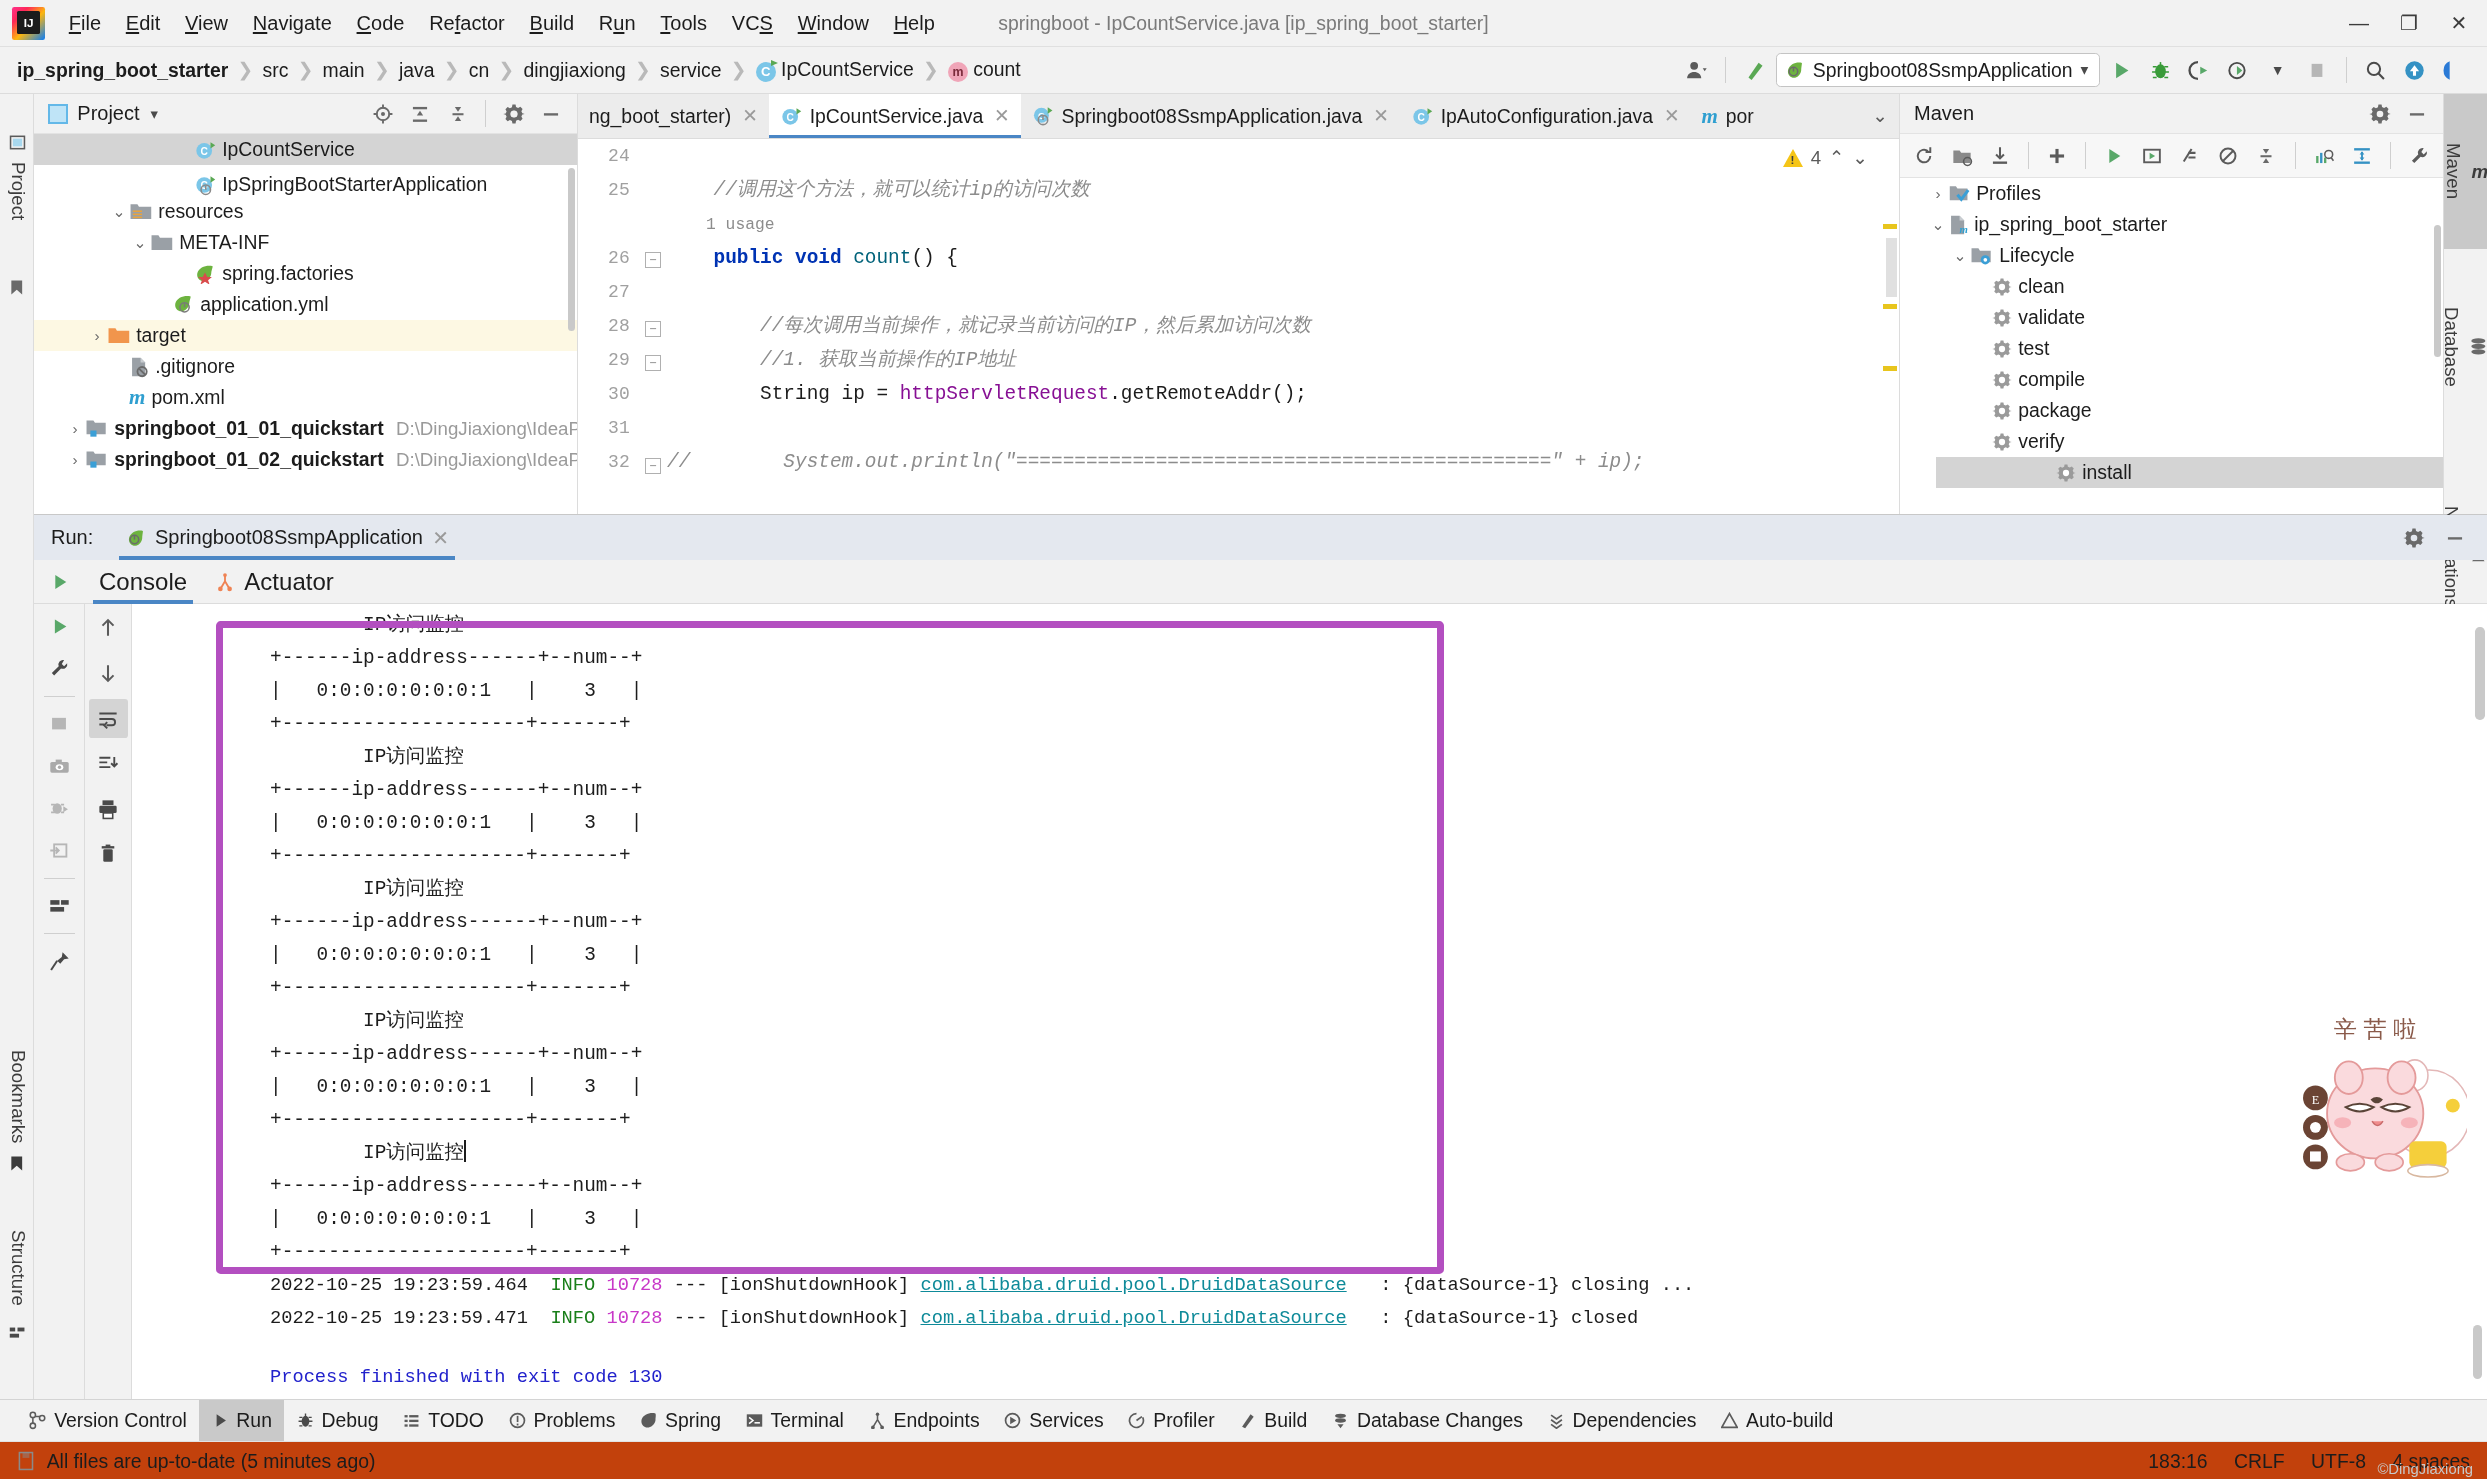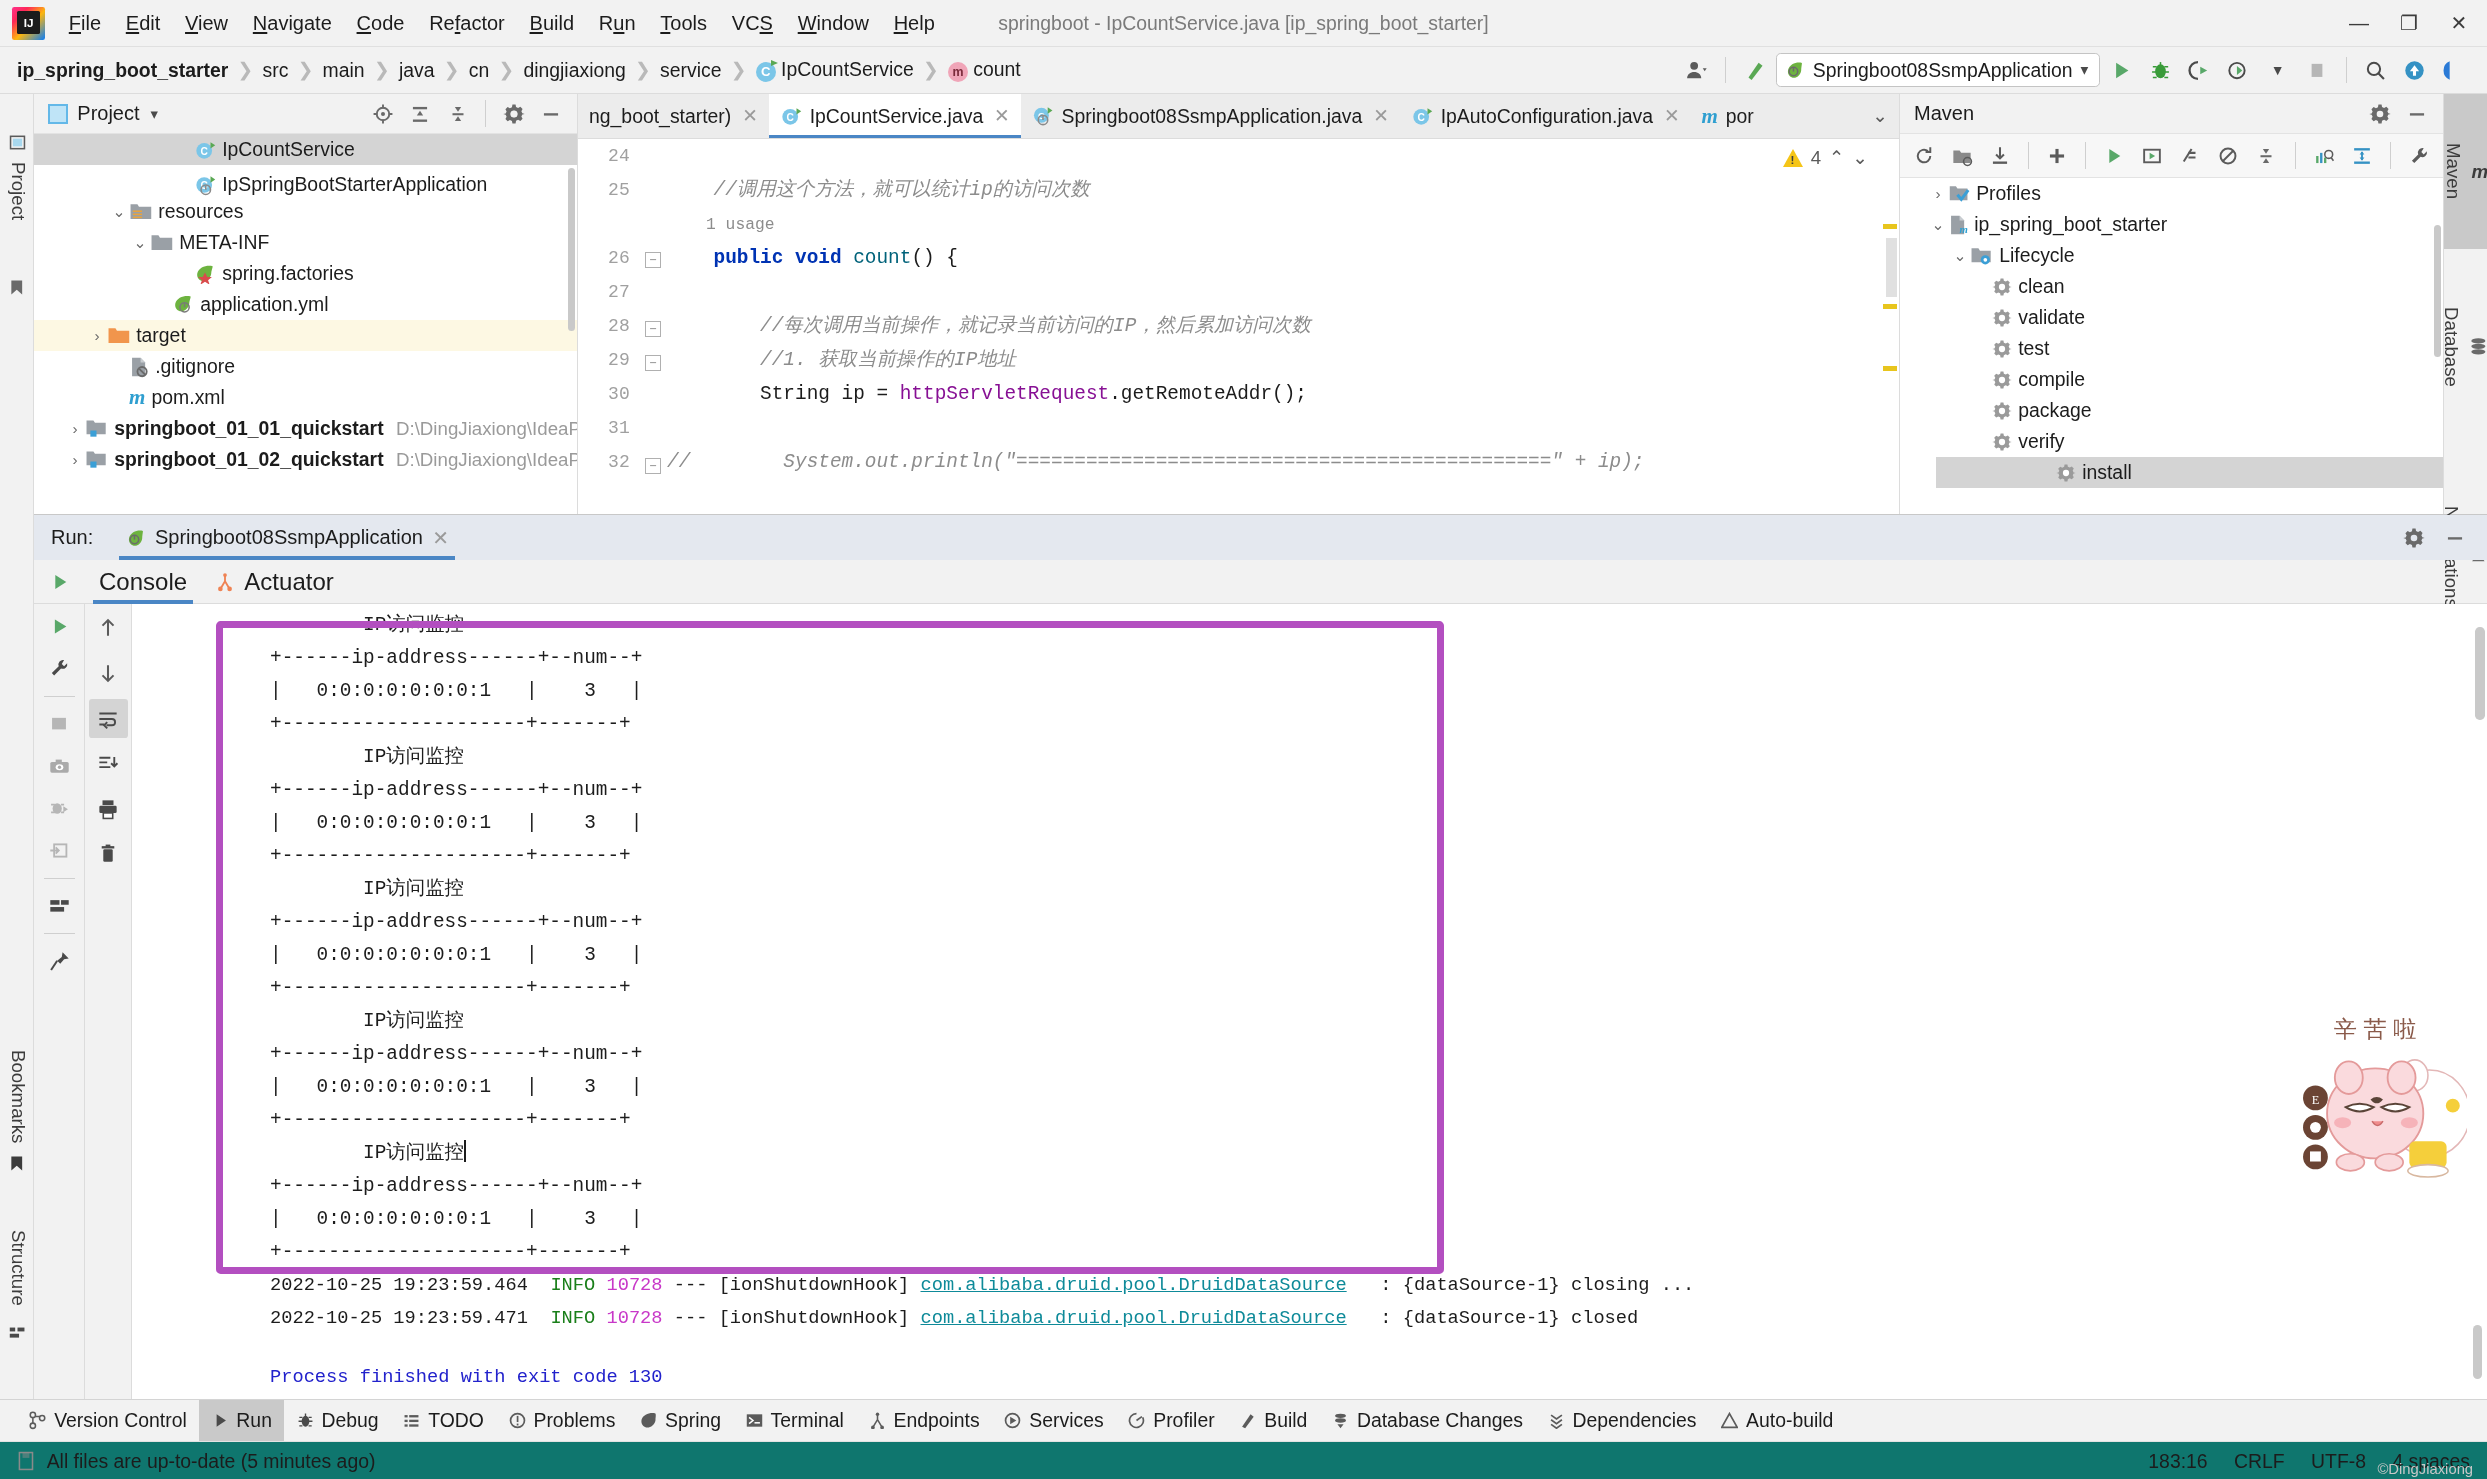--- a/index.html
+++ b/index.html
@@ -146,21 +146,21 @@
   .purple-box{ position:absolute; left:84px; top:17px; width:1228px; height:653px; border:7.8px solid #b34fc0; border-radius:4.7px; pointer-events:none;}
   .caret{ display:inline-block; width:2.3px; height:22px; background:#1c1c1c; vertical-align:-3.9px;}
   .mascot{ position:absolute; right:20px; bottom:208px; width:210px; height:194px;}
   .con-vscroll{ position:absolute; right:2.3px; top:23px; width:9.3px; height:93px; background:#c9c9c9; border-radius:4.7px;}
   .con-vscroll2{ position:absolute; right:2.3px; bottom:15.5px; width:9.3px; height:54px; background:#c9c9c9; border-radius:4.7px;}
 
   
   .toolwin-bar{ height:42px; background:#f2f2f2; display:flex; align-items:center; border-top:0.8px solid #d4d4d4; flex:0 0 42px; padding-left:17px;}
   .twb{ display:flex; align-items:center; gap:7.8px; padding:0 12.4px; height:42px; font-size:19.4px; color:#1c1c1c;}
   .twb.sel{ background:#c9c9c9;}
-  .statusbar{ height:39px; background:#0f766e; display:flex; align-items:center; padding:4px 17px; font-size:19.4px; color:#1c1c1c;
+  .statusbar{ height:39px; background:#c2410c; display:flex; align-items:center; padding:4px 17px; font-size:19.4px; color:#1c1c1c;
               border-top:0.8px solid #e2e2e2; flex:0 0 39px;}
   .sb-right{ margin-left:auto; display:flex; align-items:center; gap:26.4px; position:relative;}
   .wm{ position:absolute; right:-3.1px; bottom:-4.7px; font-size:14.8px; color:#c8c8c8; white-space:nowrap;}
   svg{ display:block; }
 </style>
 </head>
 <body>
 
 <div class="app">
 

